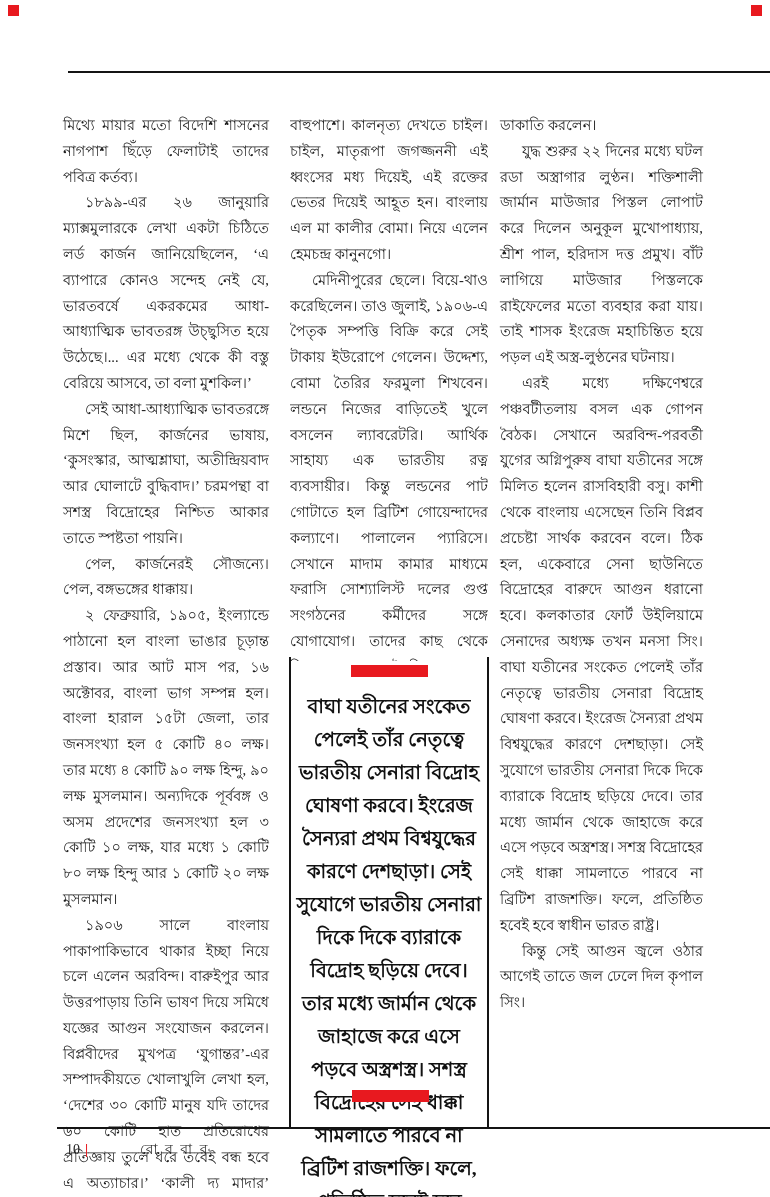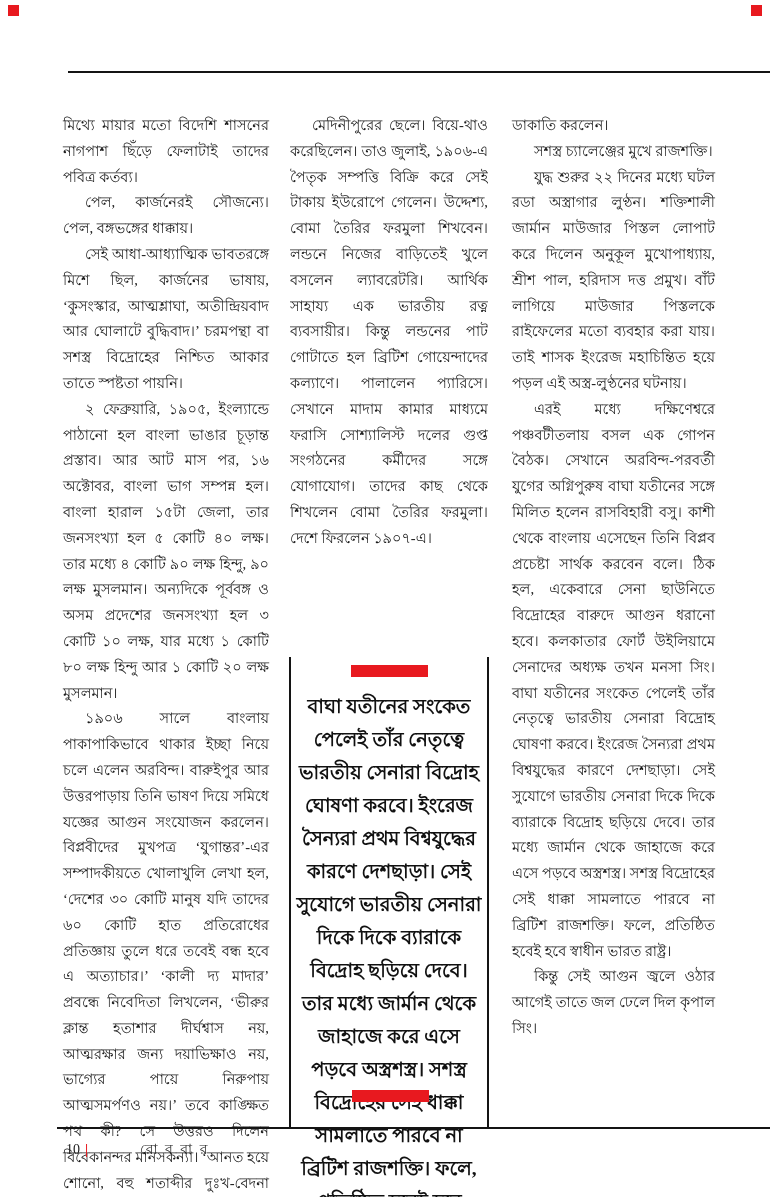--- a/index.html
+++ b/index.html
@@ -24,21 +24,21 @@
   .col{
     position:absolute;top:113px;
     font-size:14.5px;line-height:25.8px;
     text-align:justify;
     color:#1c1c1c;
   }
   .col p{margin:0;}
   .col p.indent{text-indent:22px;}
   .col1{left:63px;width:206px;height:1000px;}
   .col2{left:290px;width:198px;height:548px;overflow:hidden;}
-  .col3{left:512px;width:203px;height:1000px;}
+  .col3{left:500px;width:203px;height:1000px;}
   .quote-box{
     position:absolute;left:289px;top:657px;width:200px;height:471px;
     box-sizing:border-box;
     border-left:2px solid #141414;
     border-right:2px solid #141414;
     text-align:center;
   }
   .red-bar{
     width:77px;height:12px;background:#e8191f;
     margin:0 auto;
@@ -69,33 +69,34 @@
 
 <div class="page">
 
   <div class="crop-mark left"></div>
   <div class="crop-mark right"></div>
 
   <div class="top-rule"></div>
 
   <div class="col col1">
       <p>মিথ্যে মায়ার মতো বিদেশি শাসনের নাগপাশ ছিঁড়ে ফেলাটাই তাদের পবিত্র কর্তব্য।</p>
+      <p class="indent">১৮৯৯-এর ২৬ জানুয়ারি ম্যাক্সমুলারকে লেখা একটা চিঠিতে লর্ড কার্জন জানিয়েছিলেন, ‘এ ব্যাপারে কোনও সন্দেহ নেই যে, ভারতবর্ষে একরকমের আধা-আধ্যাত্মিক ভাবতরঙ্গ উচ্ছ্বসিত হয়ে উঠেছে।... এর মধ্যে থেকে কী বস্তু বেরিয়ে আসবে, তা বলা মুশকিল।’</p>
+      <p class="indent">সেই আধা-আধ্যাত্মিক ভাবতরঙ্গে মিশে ছিল, কার্জনের ভাষায়, ‘কুসংস্কার, আত্মশ্লাঘা, অতীন্দ্রিয়বাদ আর ঘোলাটে বুদ্ধিবাদ।’ চরমপন্থা বা সশস্ত্র বিদ্রোহের নিশ্চিত আকার তাতে স্পষ্টতা পায়নি।</p>
       <p class="indent">পেল, কার্জনেরই সৌজন্যে। পেল, বঙ্গভঙ্গের ধাক্কায়।</p>
-      <p class="indent">সেই আধা-আধ্যাত্মিক ভাবতরঙ্গে মিশে ছিল, কার্জনের ভাষায়, ‘কুসংস্কার, আত্মশ্লাঘা, অতীন্দ্রিয়বাদ আর ঘোলাটে বুদ্ধিবাদ।’ চরমপন্থা বা সশস্ত্র বিদ্রোহের নিশ্চিত আকার তাতে স্পষ্টতা পায়নি।</p>
       <p class="indent">২ ফেব্রুয়ারি, ১৯০৫, ইংল্যান্ডে পাঠানো হল বাংলা ভাঙার চূড়ান্ত প্রস্তাব। আর আট মাস পর, ১৬ অক্টোবর, বাংলা ভাগ সম্পন্ন হল। বাংলা হারাল ১৫টা জেলা, তার জনসংখ্যা হল ৫ কোটি ৪০ লক্ষ। তার মধ্যে ৪ কোটি ৯০ লক্ষ হিন্দু, ৯০ লক্ষ মুসলমান। অন্যদিকে পূর্ববঙ্গ ও অসম প্রদেশের জনসংখ্যা হল ৩ কোটি ১০ লক্ষ, যার মধ্যে ১ কোটি ৮০ লক্ষ হিন্দু আর ১ কোটি ২০ লক্ষ মুসলমান।</p>
       <p class="indent">১৯০৬ সালে বাংলায় পাকাপাকিভাবে থাকার ইচ্ছা নিয়ে চলে এলেন অরবিন্দ। বারুইপুর আর উত্তরপাড়ায় তিনি ভাষণ দিয়ে সমিধে যজ্ঞের আগুন সংযোজন করলেন। বিপ্লবীদের মুখপত্র ‘যুগান্তর’-এর সম্পাদকীয়তে খোলাখুলি লেখা হল, ‘দেশের ৩০ কোটি মানুষ যদি তাদের ৬০ কোটি হাত প্রতিরোধের প্রতিজ্ঞায় তুলে ধরে তবেই বন্ধ হবে এ অত্যাচার।’ ‘কালী দ্য মাদার’ প্রবন্ধে নিবেদিতা লিখলেন, ‘ভীরুর ক্লান্ত হতাশার দীর্ঘশ্বাস নয়, আত্মরক্ষার জন্য দয়াভিক্ষাও নয়, ভাগ্যের পায়ে নিরুপায় আত্মসমর্পণও নয়।’ তবে কাঙ্ক্ষিত পথ কী? সে উত্তরও দিলেন বিবেকানন্দর মানসকন্যা। ‘আনত হয়ে শোনো, বহু শতাব্দীর দুঃখ-বেদনা পার-হয়ে-আসা ভারতভূমি বিশ্বের চিরন্তনী মাতার কাছে বলছেন, তুমি যদি বিনাশ করো মা, তবু তোমাতেই রাখব আমার অটল বিশ্বাস।’ ভারতবাসীর, বিশেষত বঙ্গলোকের বুকের কোটরে, এই ধারণা দৃঢ়বদ্ধ হল, ভারত-মা জানে, দেবী কালিকাই পারেন ইংরেজকে টেনে নামাতে আর গরিবগুর্বো মার-খাওয়া লোকদের তার জায়গায় তুলতে।</p>
     </div>
 
   <div class="col col2">
+      <p>বাহুপাশে। কালনৃত্য দেখতে চাইল। চাইল, মাতৃরূপা জগজ্জননী এই ধ্বংসের মধ্য দিয়েই, এই রক্তের ভেতর দিয়েই আহূত হন। বাংলায় এল মা কালীর বোমা। নিয়ে এলেন হেমচন্দ্র কানুনগো।</p>
       <p class="indent">মেদিনীপুরের ছেলে। বিয়ে-থাও করেছিলেন। তাও জুলাই, ১৯০৬-এ পৈতৃক সম্পত্তি বিক্রি করে সেই টাকায় ইউরোপে গেলেন। উদ্দেশ্য, বোমা তৈরির ফরমুলা শিখবেন। লন্ডনে নিজের বাড়িতেই খুলে বসলেন ল্যাবরেটরি। আর্থিক সাহায্য এক ভারতীয় রত্ন ব্যবসায়ীর। কিন্তু লন্ডনের পাট গোটাতে হল ব্রিটিশ গোয়েন্দাদের কল্যাণে। পালালেন প্যারিসে। সেখানে মাদাম কামার মাধ্যমে ফরাসি সোশ্যালিস্ট দলের গুপ্ত সংগঠনের কর্মীদের সঙ্গে যোগাযোগ। তাদের কাছ থেকে শিখলেন বোমা তৈরির ফরমুলা। দেশে ফিরলেন ১৯০৭-এ।</p>
     </div>
 
   <div class="col col3">
       <p>ডাকাতি করলেন।</p>
-      <p class="indent">সশস্ত্র চ্যালেঞ্জের মুখে রাজশক্তি।</p>
       <p class="indent">যুদ্ধ শুরুর ২২ দিনের মধ্যে ঘটল রডা অস্ত্রাগার লুণ্ঠন। শক্তিশালী জার্মান মাউজার পিস্তল লোপাট করে দিলেন অনুকূল মুখোপাধ্যায়, শ্রীশ পাল, হরিদাস দত্ত প্রমুখ। বাঁট লাগিয়ে মাউজার পিস্তলকে রাইফেলের মতো ব্যবহার করা যায়। তাই শাসক ইংরেজ মহাচিন্তিত হয়ে পড়ল এই অস্ত্র-লুণ্ঠনের ঘটনায়।</p>
       <p class="indent">এরই মধ্যে দক্ষিণেশ্বরে পঞ্চবটীতলায় বসল এক গোপন বৈঠক। সেখানে অরবিন্দ-পরবর্তী যুগের অগ্নিপুরুষ বাঘা যতীনের সঙ্গে মিলিত হলেন রাসবিহারী বসু। কাশী থেকে বাংলায় এসেছেন তিনি বিপ্লব প্রচেষ্টা সার্থক করবেন বলে। ঠিক হল, একেবারে সেনা ছাউনিতে বিদ্রোহের বারুদে আগুন ধরানো হবে। কলকাতার ফোর্ট উইলিয়ামে সেনাদের অধ্যক্ষ তখন মনসা সিং। বাঘা যতীনের সংকেত পেলেই তাঁর নেতৃত্বে ভারতীয় সেনারা বিদ্রোহ ঘোষণা করবে। ইংরেজ সৈন্যরা প্রথম বিশ্বযুদ্ধের কারণে দেশছাড়া। সেই সুযোগে ভারতীয় সেনারা দিকে দিকে ব্যারাকে বিদ্রোহ ছড়িয়ে দেবে। তার মধ্যে জার্মান থেকে জাহাজে করে এসে পড়বে অস্ত্রশস্ত্র। সশস্ত্র বিদ্রোহের সেই ধাক্কা সামলাতে পারবে না ব্রিটিশ রাজশক্তি। ফলে, প্রতিষ্ঠিত হবেই হবে স্বাধীন ভারত রাষ্ট্র।</p>
       <p class="indent">কিন্তু সেই আগুন জ্বলে ওঠার আগেই তাতে জল ঢেলে দিল কৃপাল সিং।</p>
     </div>
 
   <div class="quote-box">
     <div class="red-bar top"></div>
     <div class="quote-text">বাঘা যতীনের সংকেত পেলেই তাঁর নেতৃত্বে ভারতীয় সেনারা বিদ্রোহ ঘোষণা করবে। ইংরেজ সৈন্যরা প্রথম বিশ্বযুদ্ধের কারণে দেশছাড়া। সেই সুযোগে ভারতীয় সেনারা দিকে দিকে ব্যারাকে বিদ্রোহ ছড়িয়ে দেবে। তার মধ্যে জার্মান থেকে জাহাজে করে এসে পড়বে অস্ত্রশস্ত্র। সশস্ত্র বিদ্রোহের সেই ধাক্কা সামলাতে পারবে না ব্রিটিশ রাজশক্তি। ফলে, প্রতিষ্ঠিত হবেই হবে স্বাধীন ভারত রাষ্ট্র।</div>
     <div class="red-bar bottom"></div>
   </div>

